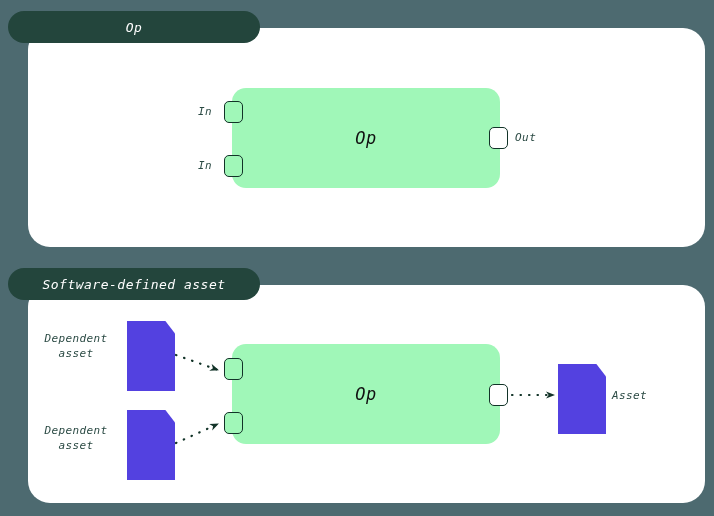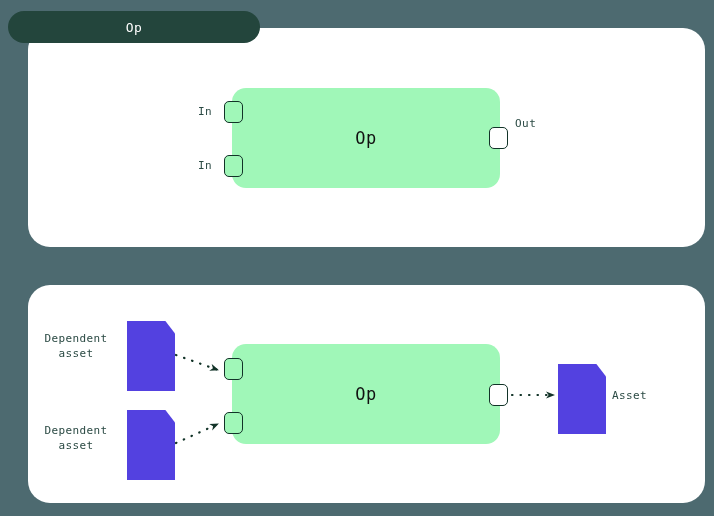--- a/index.html
+++ b/index.html
@@ -12,20 +12,21 @@
     background: #4d6a70;
     font-family: "DejaVu Sans Mono", "Liberation Mono", monospace;
     overflow: hidden;
     position: relative;
   }
   .stage {
     position: absolute;
     left: 0; top: 0;
     width: 714px;
     height: 516px;
+    font-style: italic;
   }
 
   
   .panel {
     position: absolute;
     background: #ffffff;
     border-radius: 22px;
   }
   #panel-op      { left: 28px;  top: 28px;  width: 677px; height: 219px; }
   #panel-asset   { left: 28px;  top: 285px; width: 677px; height: 218px; }
@@ -89,21 +90,21 @@
   
   .port-label {
     position: absolute;
     font-size: 11px;
     color: #2b4a44;
     white-space: nowrap;
     letter-spacing: 0.5px;
   }
   #label-in-top-1 { left: 198px; top: 105px; }
   #label-in-top-2 { left: 198px; top: 159px; }
-  #label-out-top  { left: 515px; top: 117px; }
+  #label-out-top  { left: 515px; top: 131px; }
 
   
   .asset-shape {
     position: absolute;
     width: 48px;
     height: 70px;
     background: #5341e0;
     clip-path: polygon(0 0, 80% 0, 100% 18%, 100% 100%, 0 100%);
   }
   #asset-dep-1 { left: 127px; top: 321px; }
@@ -149,20 +150,21 @@
   <div class="port" id="port-in-top-1"></div>
   <div class="port" id="port-in-top-2"></div>
   <div class="port white" id="port-out-top"></div>
 
   <div class="port-label" id="label-in-top-1">In</div>
   <div class="port-label" id="label-in-top-2">In</div>
   <div class="port-label" id="label-out-top">Out</div>
 
   <div class="panel" id="panel-asset"></div>
 
+  <div class="tab" id="tab-asset">Software-defined asset</div>
 
   <div class="op-node" id="op-node-bot">
     <span class="op-label">Op</span>
   </div>
 
   <div class="port" id="port-in-bot-1"></div>
   <div class="port" id="port-in-bot-2"></div>
   <div class="port white" id="port-out-bot"></div>
 
   <div class="asset-shape" id="asset-dep-1"></div>

